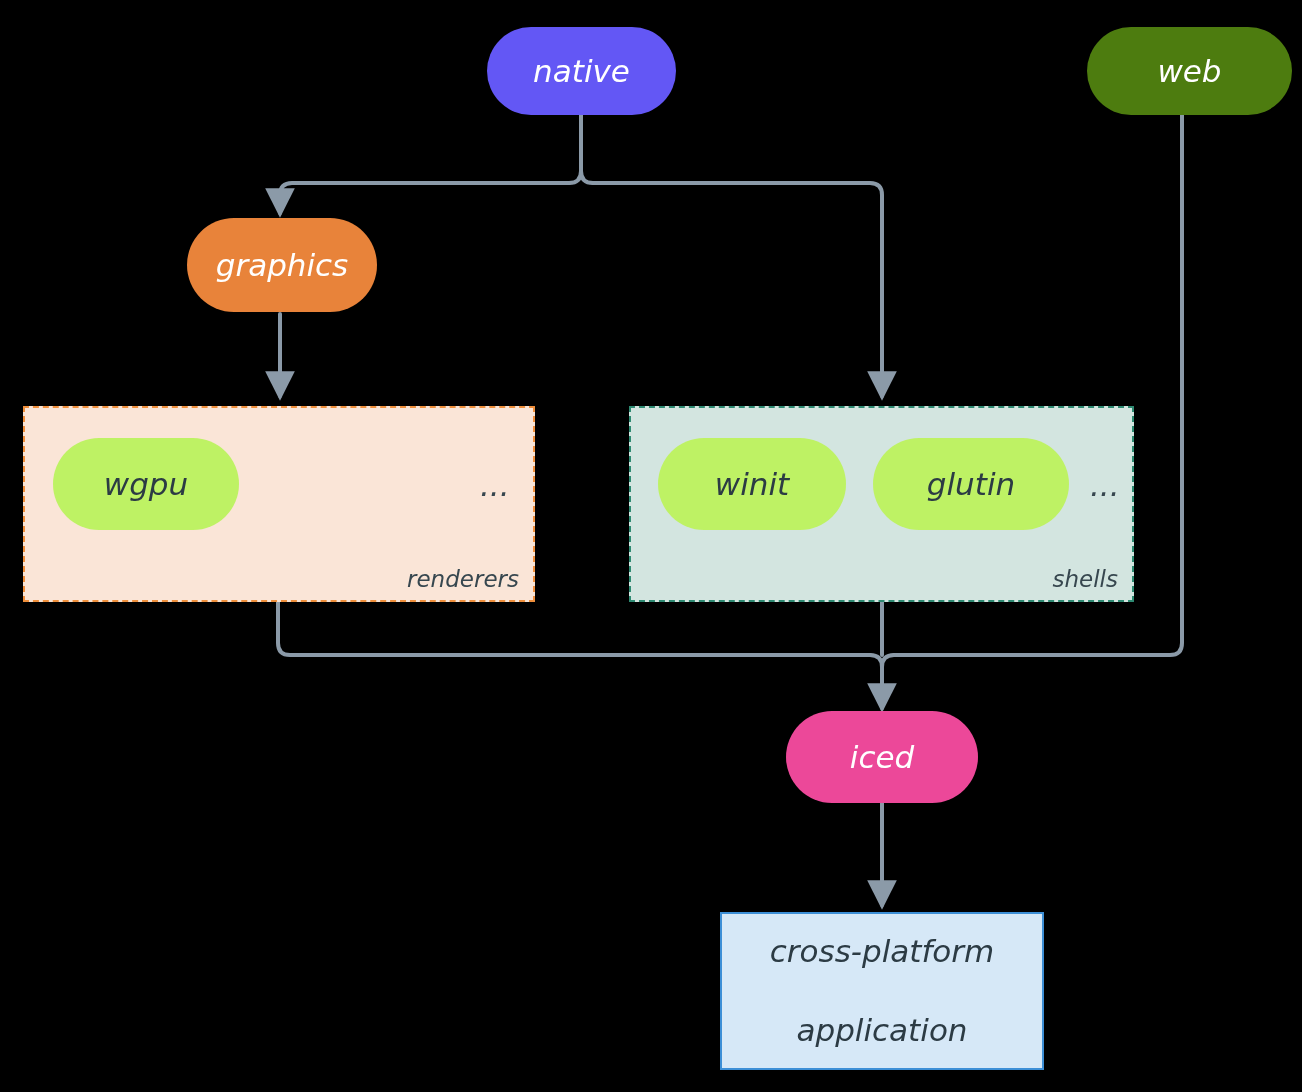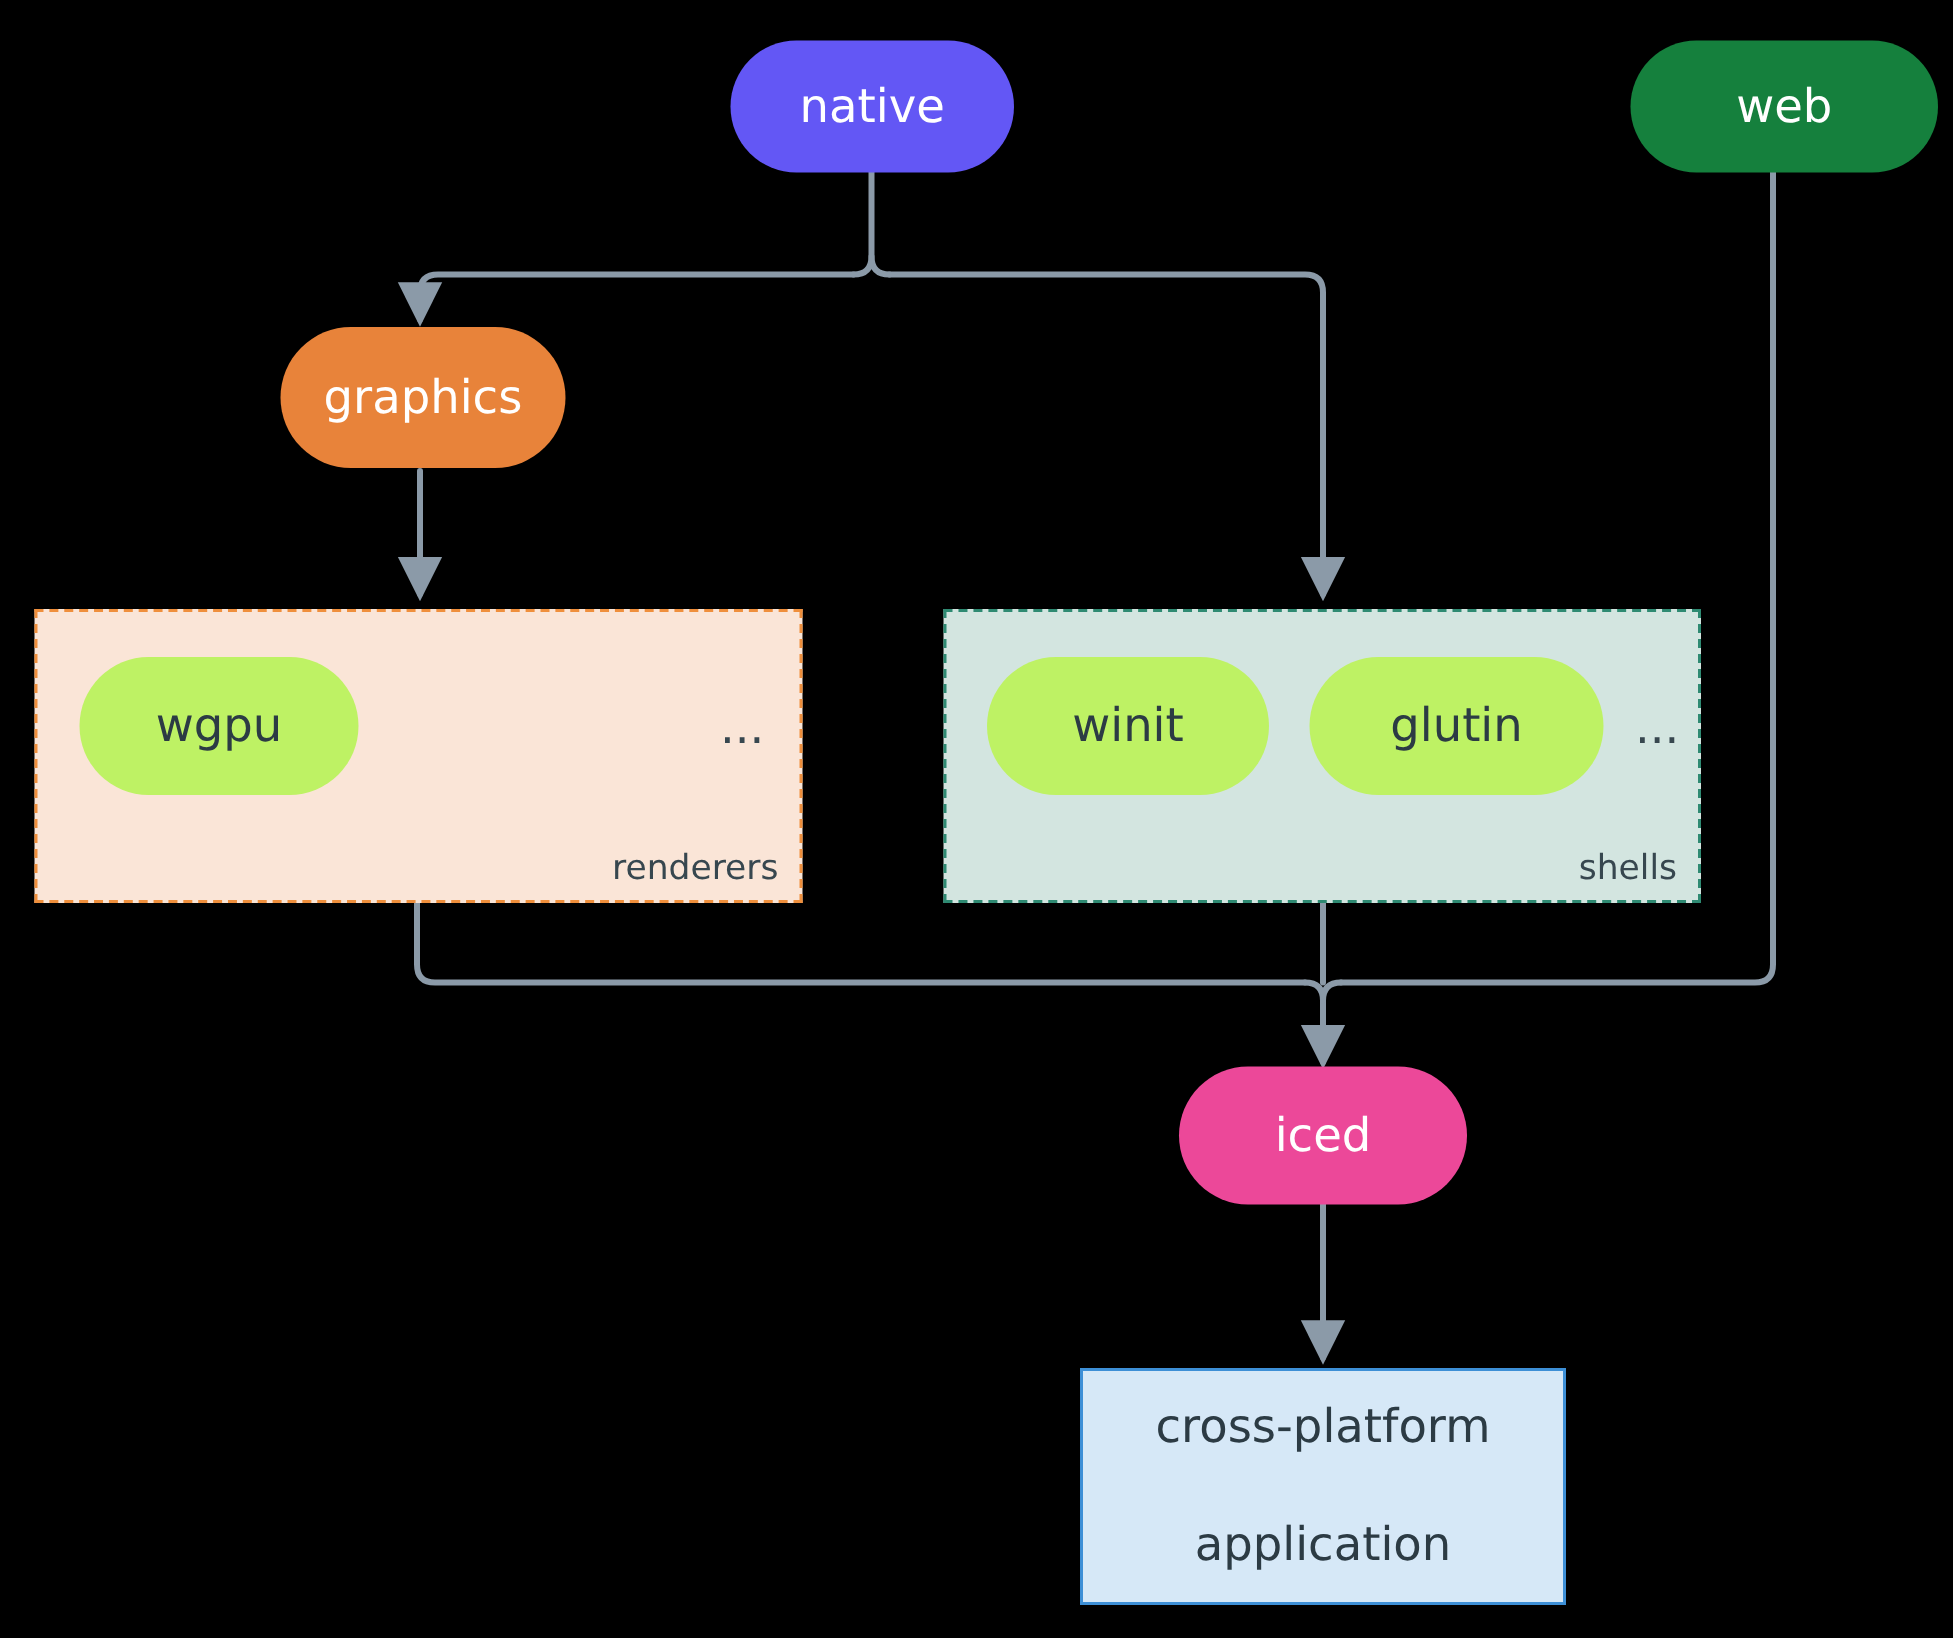--- a/index.html
+++ b/index.html
@@ -12,20 +12,21 @@
     width: 1302px;
     height: 1092px;
     overflow: hidden;
     font-family: "DejaVu Sans", "Liberation Sans", sans-serif;
   }
   #diagram {
     position: relative;
     width: 1302px;
     height: 1092px;
     background: #000000;
+    font-style: italic;
   }
   #edges {
     position: absolute;
     left: 0;
     top: 0;
     width: 1302px;
     height: 1092px;
     pointer-events: none;
   }
 
@@ -39,21 +40,21 @@
     text-align: center;
     line-height: 1.25;
     white-space: nowrap;
   }
   .pill {
     border-radius: 999px;
     color: #ffffff;
     font-size: 31px;
   }
   .pill-native   { background: #6357f5; }
-  .pill-web      { background: #15803d; }
+  .pill-web      { background: #4d7c0f; }
   .pill-graphics { background: #e8833a; }
   .pill-iced     { background: #ec4899; }
 
   
   .group {
     position: absolute;
     box-sizing: border-box;
   }
   .group-renderers {
     background: #fae5d7;

